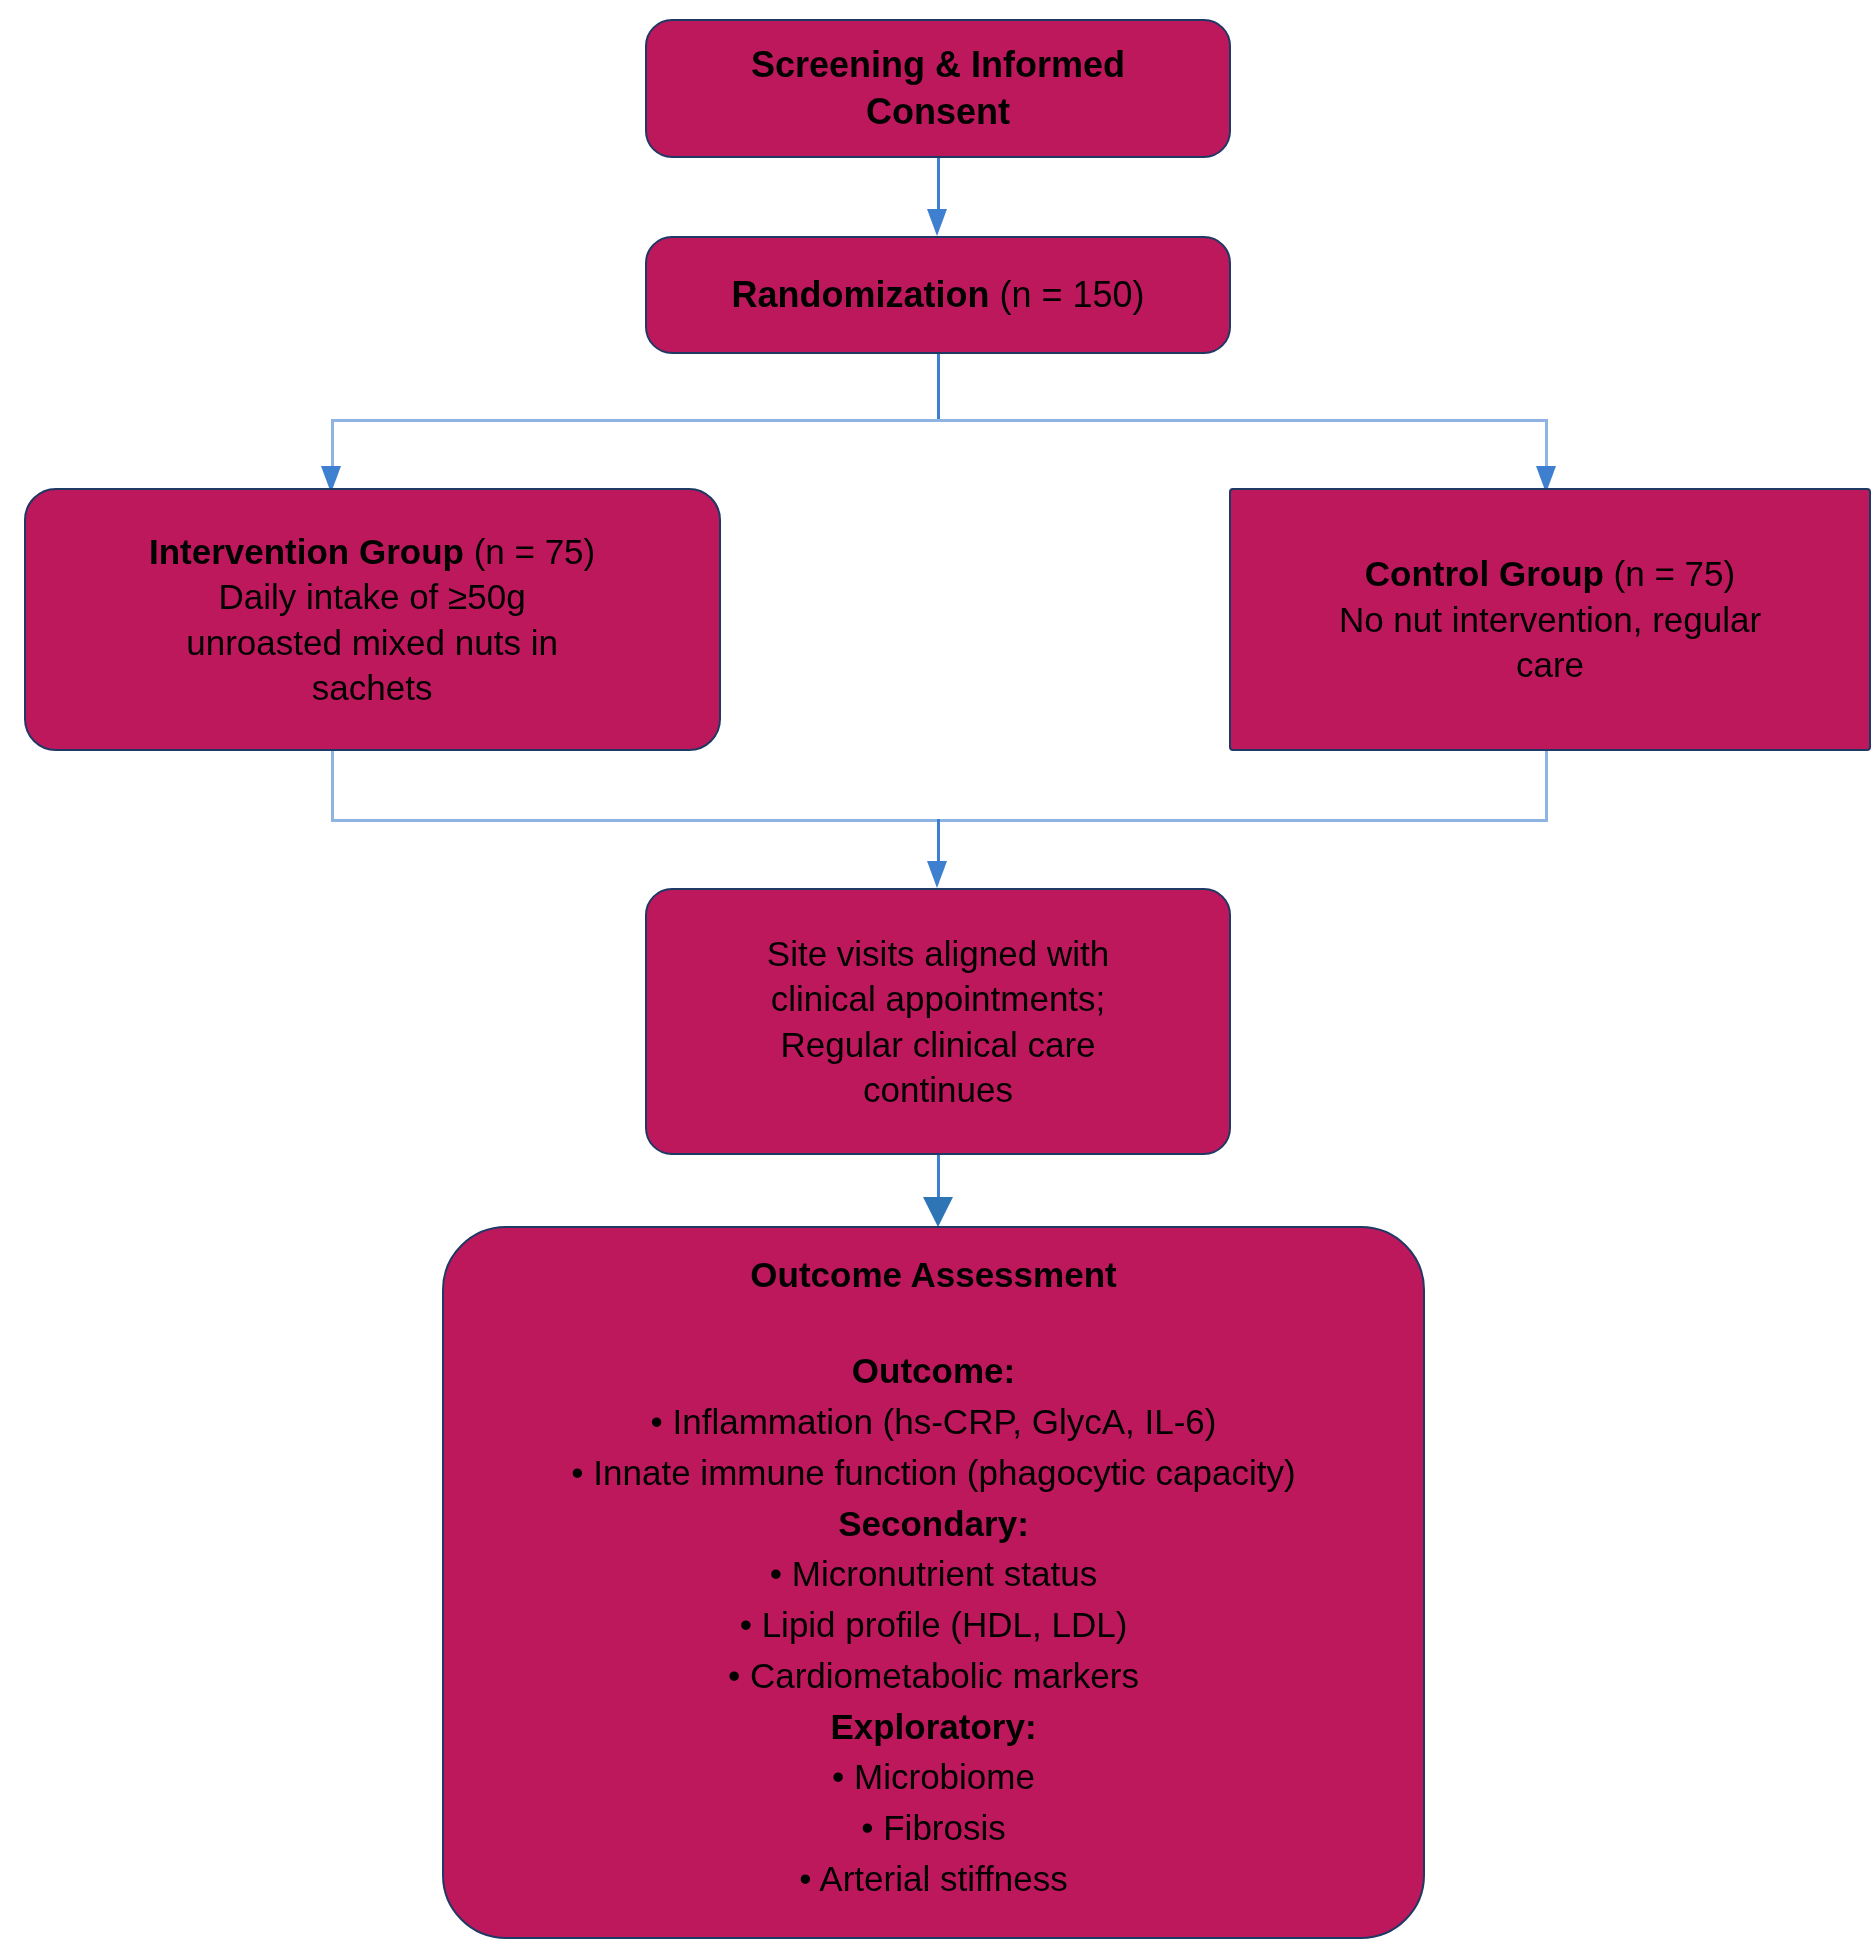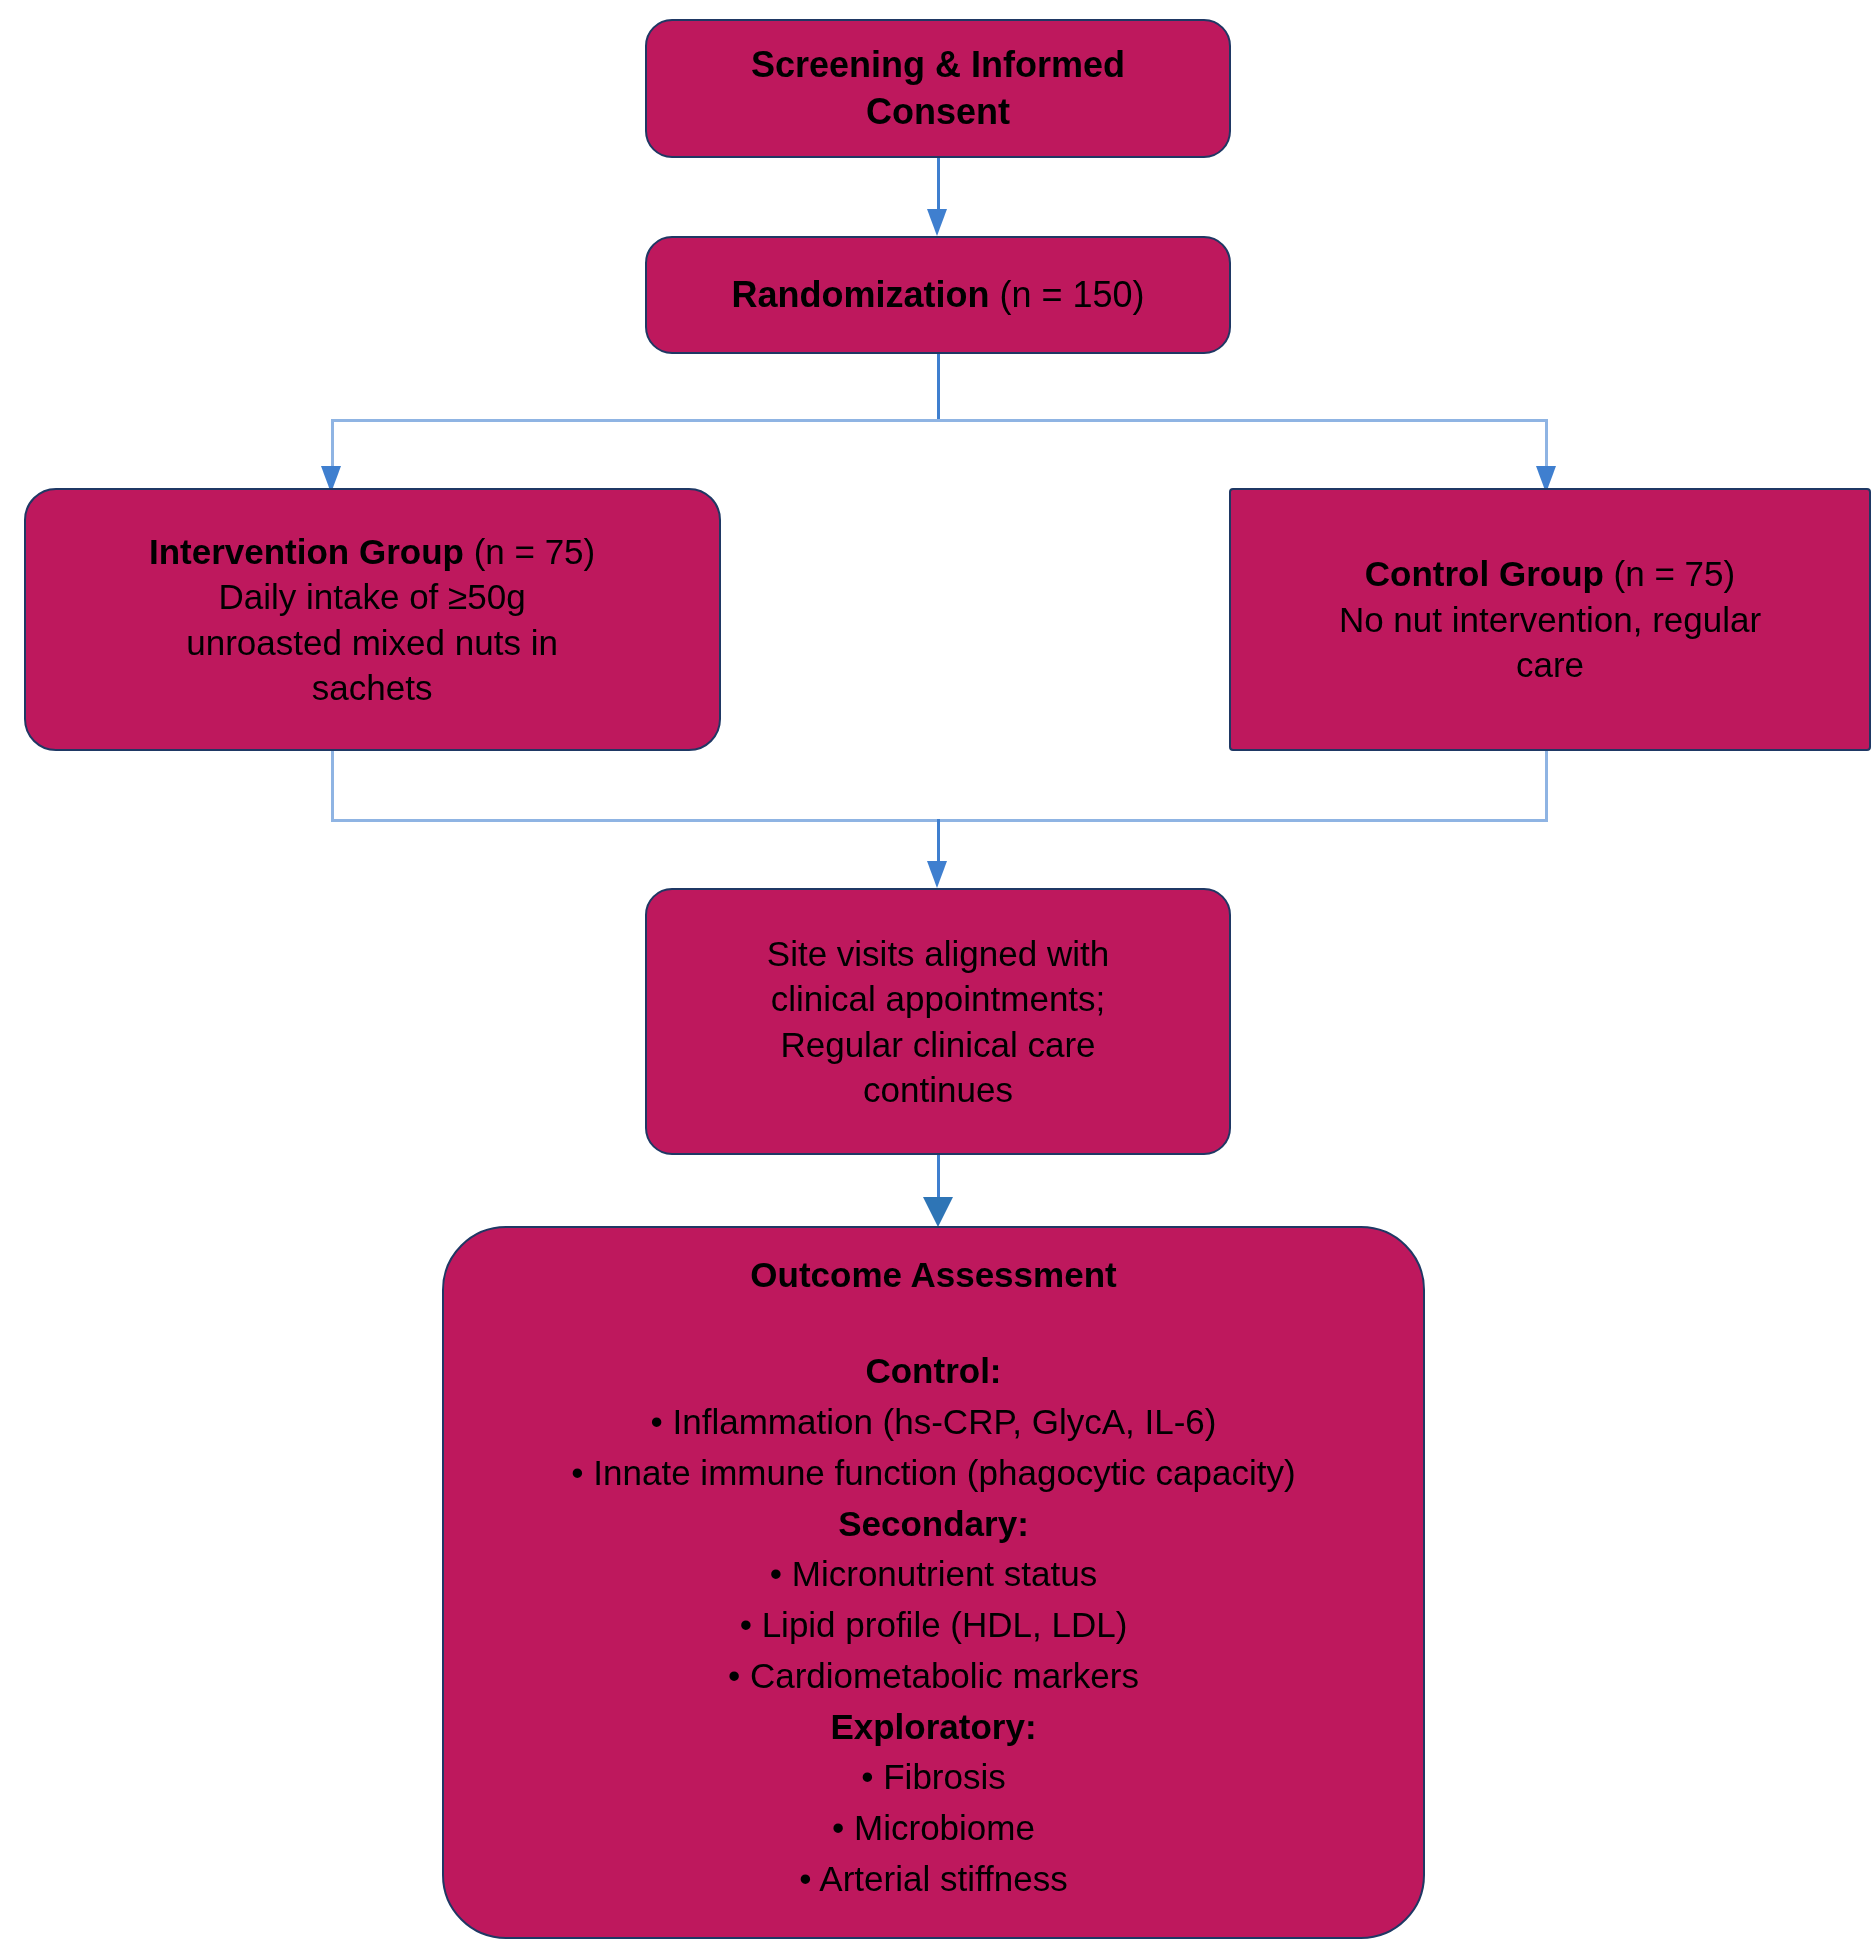--- a/index.html
+++ b/index.html
@@ -160,29 +160,29 @@
   <div class="node" id="node-followup">
     <span class="ln">Site visits aligned with</span>
     <span class="ln">clinical appointments;</span>
     <span class="ln">Regular clinical care</span>
     <span class="ln">continues</span>
   </div>
 
   <div class="node" id="node-outcome">
     <span class="ln oa-title">Outcome Assessment</span>
 
-    <span class="ln sec-head">Control:</span>
+    <span class="ln sec-head">Outcome:</span>
     <span class="ln bullet-line">•  Inflammation (hs-CRP, GlycA, IL-6)</span>
     <span class="ln bullet-line">•  Innate immune function (phagocytic capacity)</span>
 
     <span class="ln sec-head">Secondary:</span>
     <span class="ln bullet-line">•  Micronutrient status</span>
     <span class="ln bullet-line">•  Lipid profile (HDL, LDL)</span>
     <span class="ln bullet-line">•  Cardiometabolic markers</span>
 
     <span class="ln sec-head">Exploratory:</span>
+    <span class="ln bullet-line">•  Microbiome</span>
     <span class="ln bullet-line">•  Fibrosis</span>
-    <span class="ln bullet-line">•  Microbiome</span>
     <span class="ln bullet-line">•  Arterial stiffness</span>
   </div>
 
 </div>
 
 
 </body></html>

